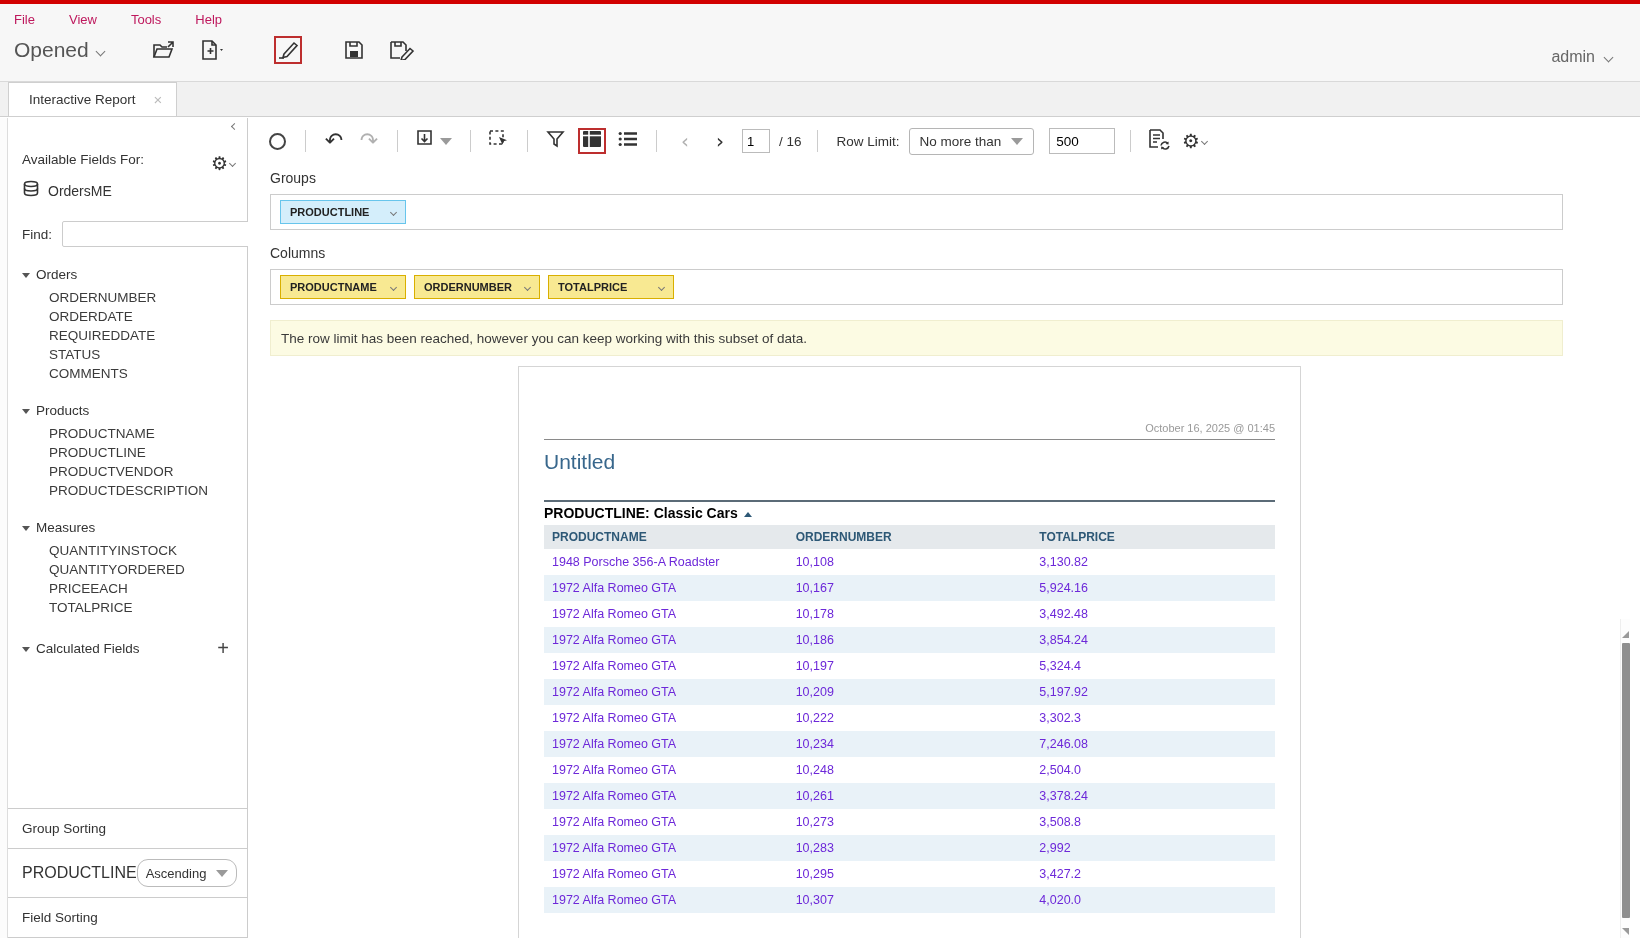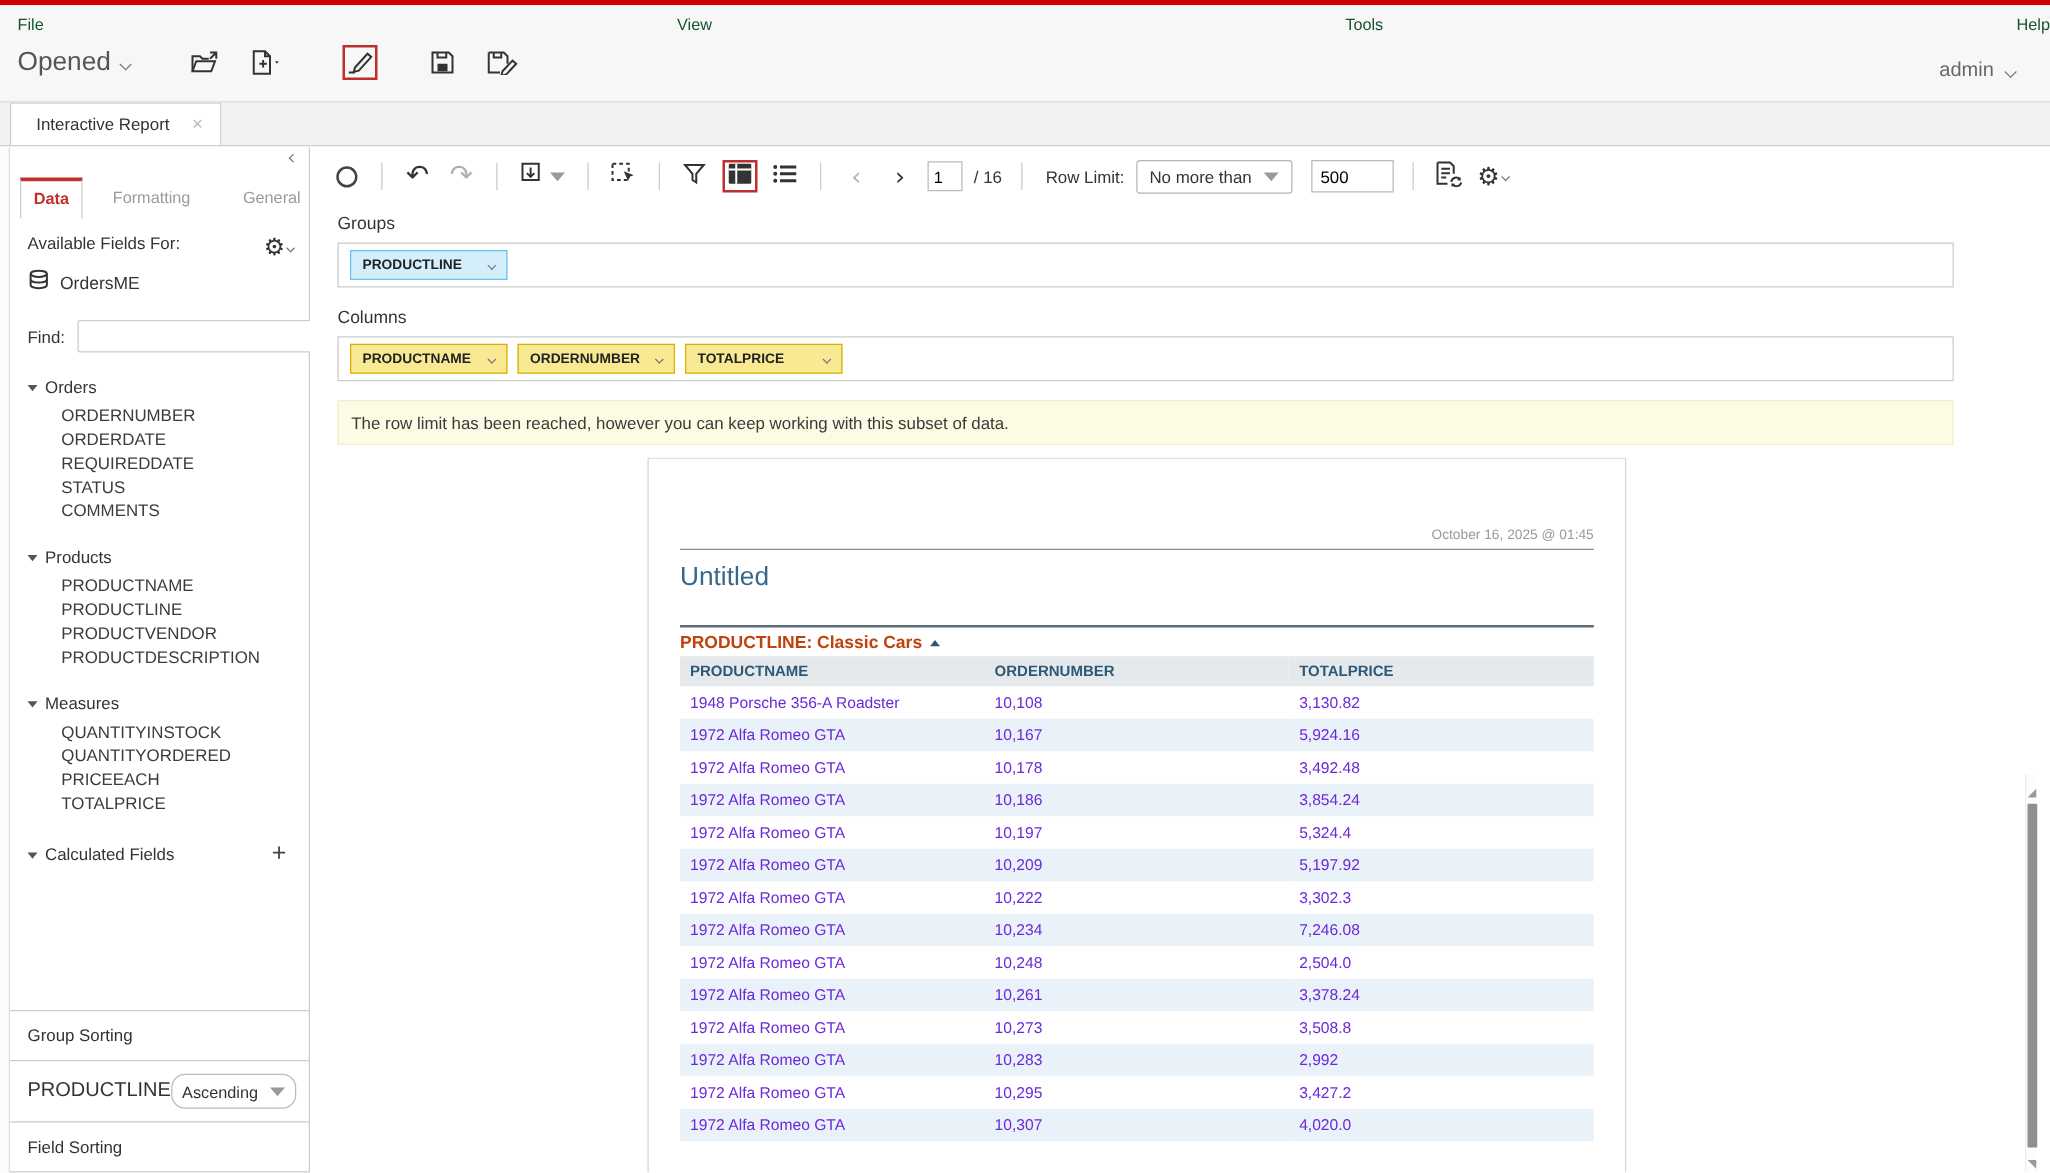--- a/index.html
+++ b/index.html
@@ -2,21 +2,21 @@
 <html><head>
 <meta charset="utf-8">
 <style>
   * { margin:0; padding:0; box-sizing:border-box; }
   html,body { width:1640px; height:938px; overflow:hidden; background:#fff;
               font-family:"Liberation Sans", sans-serif; color:#333; }
 
   
   .redline { height:4px; background:#d20000; }
   .header { background:#f7f7f7; height:78px; border-bottom:1px solid #d9d9d9; position:relative; }
-  .menubar { display:flex; gap:34px; padding:8px 0 0 14px; font-size:13px; color:#14532d;justify-content:space-between; }
+  .menubar { display:flex; gap:34px; padding:8px 0 0 14px; font-size:13px; color:#be185d; }
   .menubar span { cursor:default; }
   .quickbar { display:flex; align-items:center; height:46px; padding-left:14px; }
   .opened { font-size:21px; color:#555; display:flex; align-items:center; gap:8px; }
   .opened .chev { margin-top:3px; }
   .qicons { display:flex; align-items:center; gap:20px; margin-left:46px; }
   .qicon { width:28px; height:28px; display:flex; align-items:center; justify-content:center; }
   .qicon svg { display:block; }
   .red-box { border:2px solid #bd2e2e; padding:2px; }
   .userbox { position:absolute; right:28px; top:44px; font-size:16px; color:#666;
              display:flex; align-items:center; gap:10px; }
@@ -91,21 +91,21 @@
   .notice { margin:15px 77px 0 22px; background:#fcfbe3; border:1px solid #f0eecf; height:36px;
             display:flex; align-items:center; padding-left:10px; font-size:13.5px; color:#3a3a3a; }
 
   
   .preview { position:absolute; top:248px; left:22px; right:10px; bottom:0; overflow:hidden; }
   .page { position:absolute; left:248px; top:0; width:783px; height:640px; background:#fff;
           border:1px solid #d5d5d5; padding:0 25px; }
   .pg-date { text-align:right; font-size:11px; color:#9a9a9a; margin-top:55px; }
   .pg-hr { border-bottom:1px solid #8a8a8a; margin-top:5px; }
   .pg-title { font-size:21px; color:#38678c; margin-top:10px; }
-  .grp-band { margin-top:26px; border-top:2px solid #5b6b77; padding:3px 0 4px 0; font-size:14px; font-weight:bold; color:#c2410c;
+  .grp-band { margin-top:26px; border-top:2px solid #5b6b77; padding:3px 0 4px 0; font-size:14px; font-weight:bold; color:#000000;
               display:flex; align-items:center; gap:6px; cursor:pointer; }
   .grp-band .tri-up { width:0; height:0; border-left:4.5px solid transparent; border-right:4.5px solid transparent;
                       border-bottom:5px solid #2d5876; margin-top:2px; }
   table.rpt { width:100%; border-collapse:collapse; font-size:12.5px; table-layout:fixed; }
   table.rpt th { background:#e5e9ec; color:#2d5876; text-align:left; font-size:12px; padding:5px 8px; font-weight:bold; }
   table.rpt td { padding:6px 8px; color:#6d28d9; }
   table.rpt tbody tr:nth-child(even) { background:#e9f2f8; }
 
   
   .vscroll { position:absolute; right:0; top:253px; bottom:0; width:10px; background:#fdfdfd; border-left:1px solid #eee; }
@@ -195,25 +195,20 @@
     <span class="close">×</span>
   </div>
 </div>
 
 <div class="shell">
   <div class="edgestrip"></div>
 
   <div class="sidebar">
     <div class="collapse-row">
       <span class="chev left sm"></span>
-    </div>
-    <div class="side-tabs">
-      <div class="side-tab active">Data</div>
-      <div class="side-tab" style="margin-left:14px;">Formatting</div>
-      <div class="side-tab" style="margin-left:22px;">General</div>
     </div>
     <div class="fields-panel">
       <div class="afl-row">
         <span>Available Fields For:</span>
         <span class="gear-caret">
           <span class="glyph" style="font-size:19px;font-family:'DejaVu Sans',sans-serif;">⚙</span>
           <span class="chev sm"></span>
         </span>
       </div>
       <div class="ds-row">

